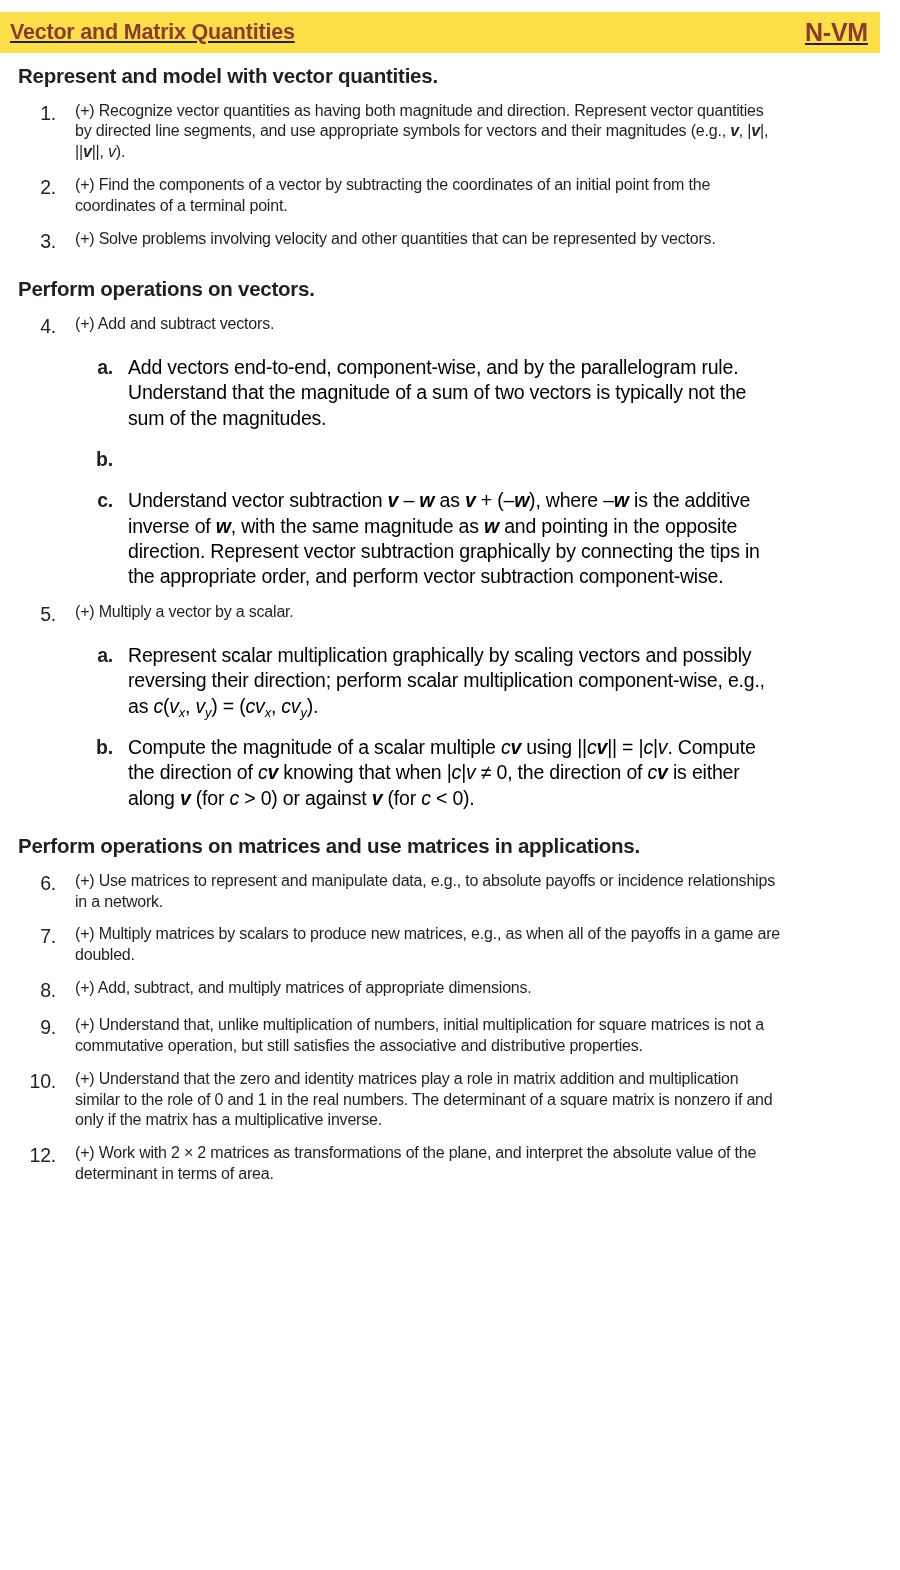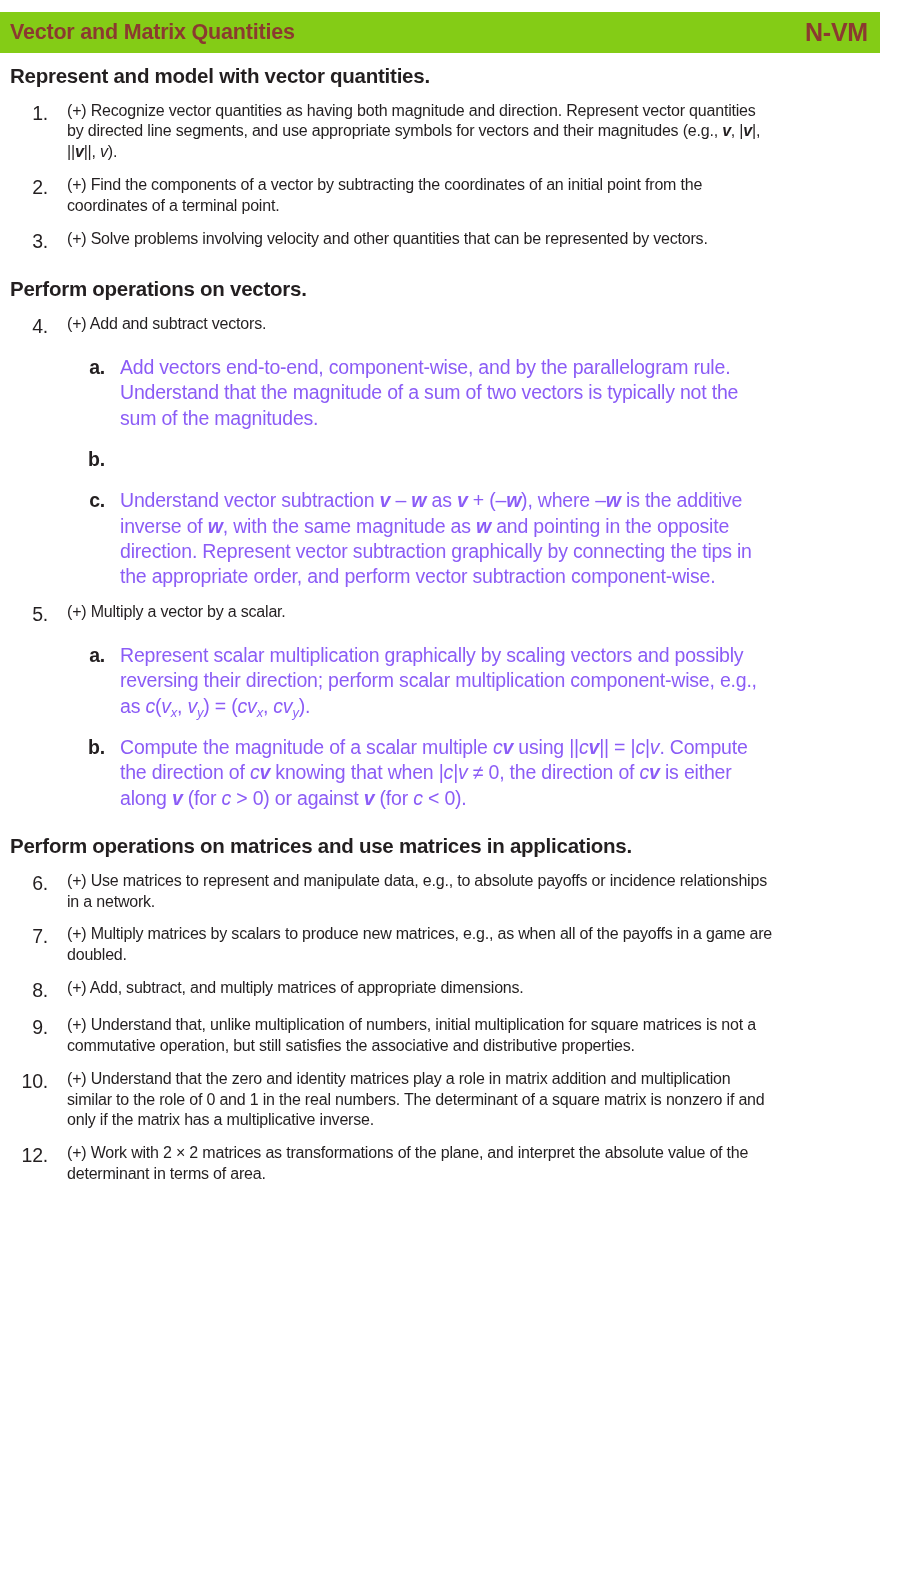--- a/index.html
+++ b/index.html
@@ -21,46 +21,47 @@
     box-sizing: border-box;
   }
 
   
   .domain-bar {
     position: absolute;
     left: 0;
     top: 12px;
     width: 880px;
     height: 41px;
-    background: #84cc16;
+    background: #fde047;
     display: flex;
     align-items: center;
     justify-content: space-between;
     box-sizing: border-box;
     padding: 0 12px 0 10px;
+    text-decoration: underline;
   }
   .domain-title {
     font-size: 21.5px;
     font-weight: bold;
     color: #8b3a30;
     letter-spacing: -0.2px;
     line-height: 1;
   }
   .domain-code {
     font-size: 25px;
     font-weight: bold;
     color: #8b3a30;
     letter-spacing: -0.2px;
     line-height: 1;
   }
 
   
   .content {
     position: absolute;
-    left: 0;
+    left: 8px;
     top: 60px;
     width: 792px;
   }
 
   .cluster-heading {
     margin: 0 0 2px 0;
     padding: 6px 0 0 10px;
     font-size: 20.5px;
     font-weight: bold;
     color: #231f20;
@@ -124,21 +125,21 @@
     font-weight: bold;
     line-height: 1.30;
     color: #231f20;
     letter-spacing: -0.2px;
   }
   .sub-text {
     flex: 1 1 auto;
     padding-left: 15px;
     font-size: 19.5px;
     line-height: 1.30;
-    color: #8b5cf6;
+    color: #000000;
     letter-spacing: -0.2px;
   }
 
   
   .vec { font-weight: bold; font-style: italic; }
   .scal { font-style: italic; }
   sub {
     font-size: 0.66em;
     line-height: 0;
     vertical-align: -0.30em;

